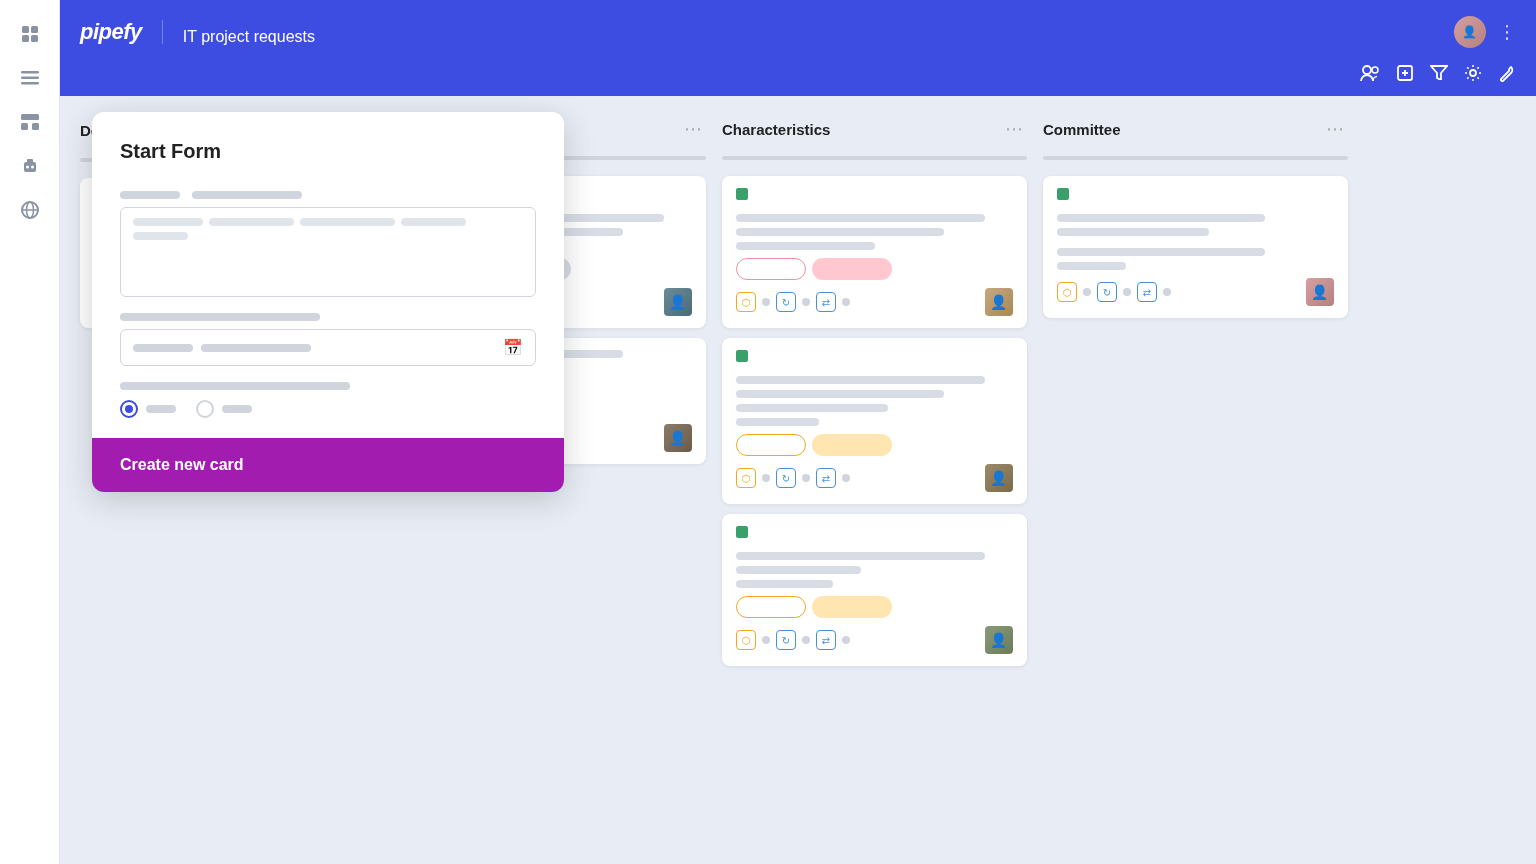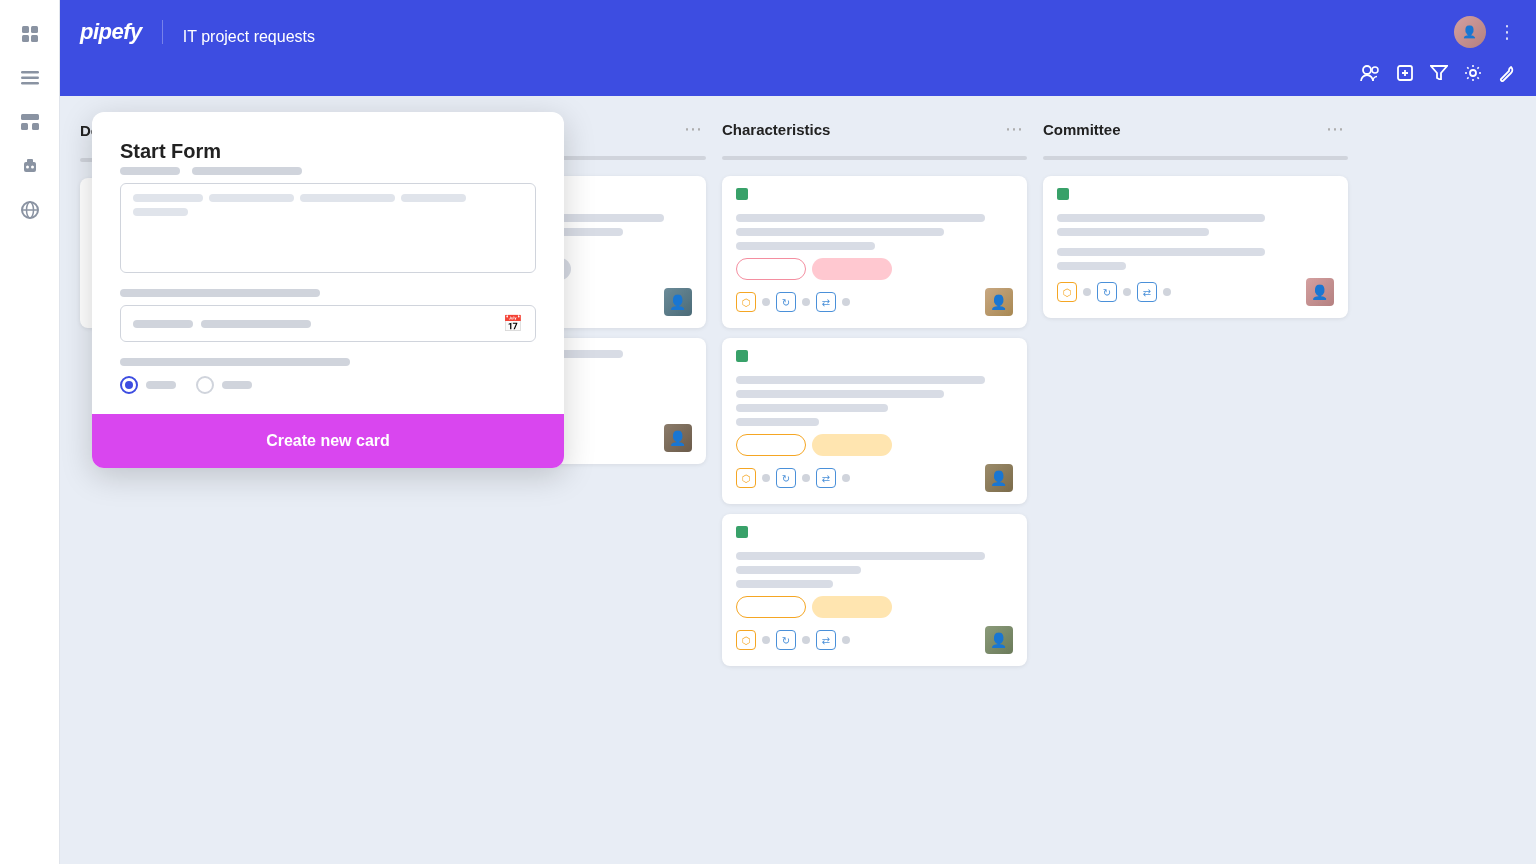--- a/index.html
+++ b/index.html
@@ -294,21 +294,21 @@
       overflow: hidden;
       pointer-events: all;
     }
     .modal-body {
       padding: 28px 28px 20px;
     }
     .modal-title {
       font-size: 20px;
       font-weight: 700;
       color: #222;
-      margin-bottom: 4px;
+      margin-bottom: 28px;
     }
     .form-row {
       margin-bottom: 16px;
     }
     .form-label-row {
       display: flex;
       gap: 12px;
       margin-bottom: 8px;
     }
     .form-label-bar {
@@ -388,25 +388,25 @@
       background: #d0d4dc;
       border-radius: 4px;
     }
     .long-bar {
       height: 8px;
       background: #d0d4dc;
       border-radius: 4px;
       margin-bottom: 8px;
     }
     .modal-footer {
-      background: #d946ef;
+      background: #a21caf;
       padding: 18px 28px;
       display: flex;
       align-items: center;
-      justify-content: center;
+      justify-content: flex-start;
       cursor: pointer;
     }
     .modal-footer-btn {
       color: #fff;
       font-size: 16px;
       font-weight: 600;
     }
 
     
     .face1 { background: linear-gradient(135deg, #8B6F5A 0%, #6B4F3A 100%); }

